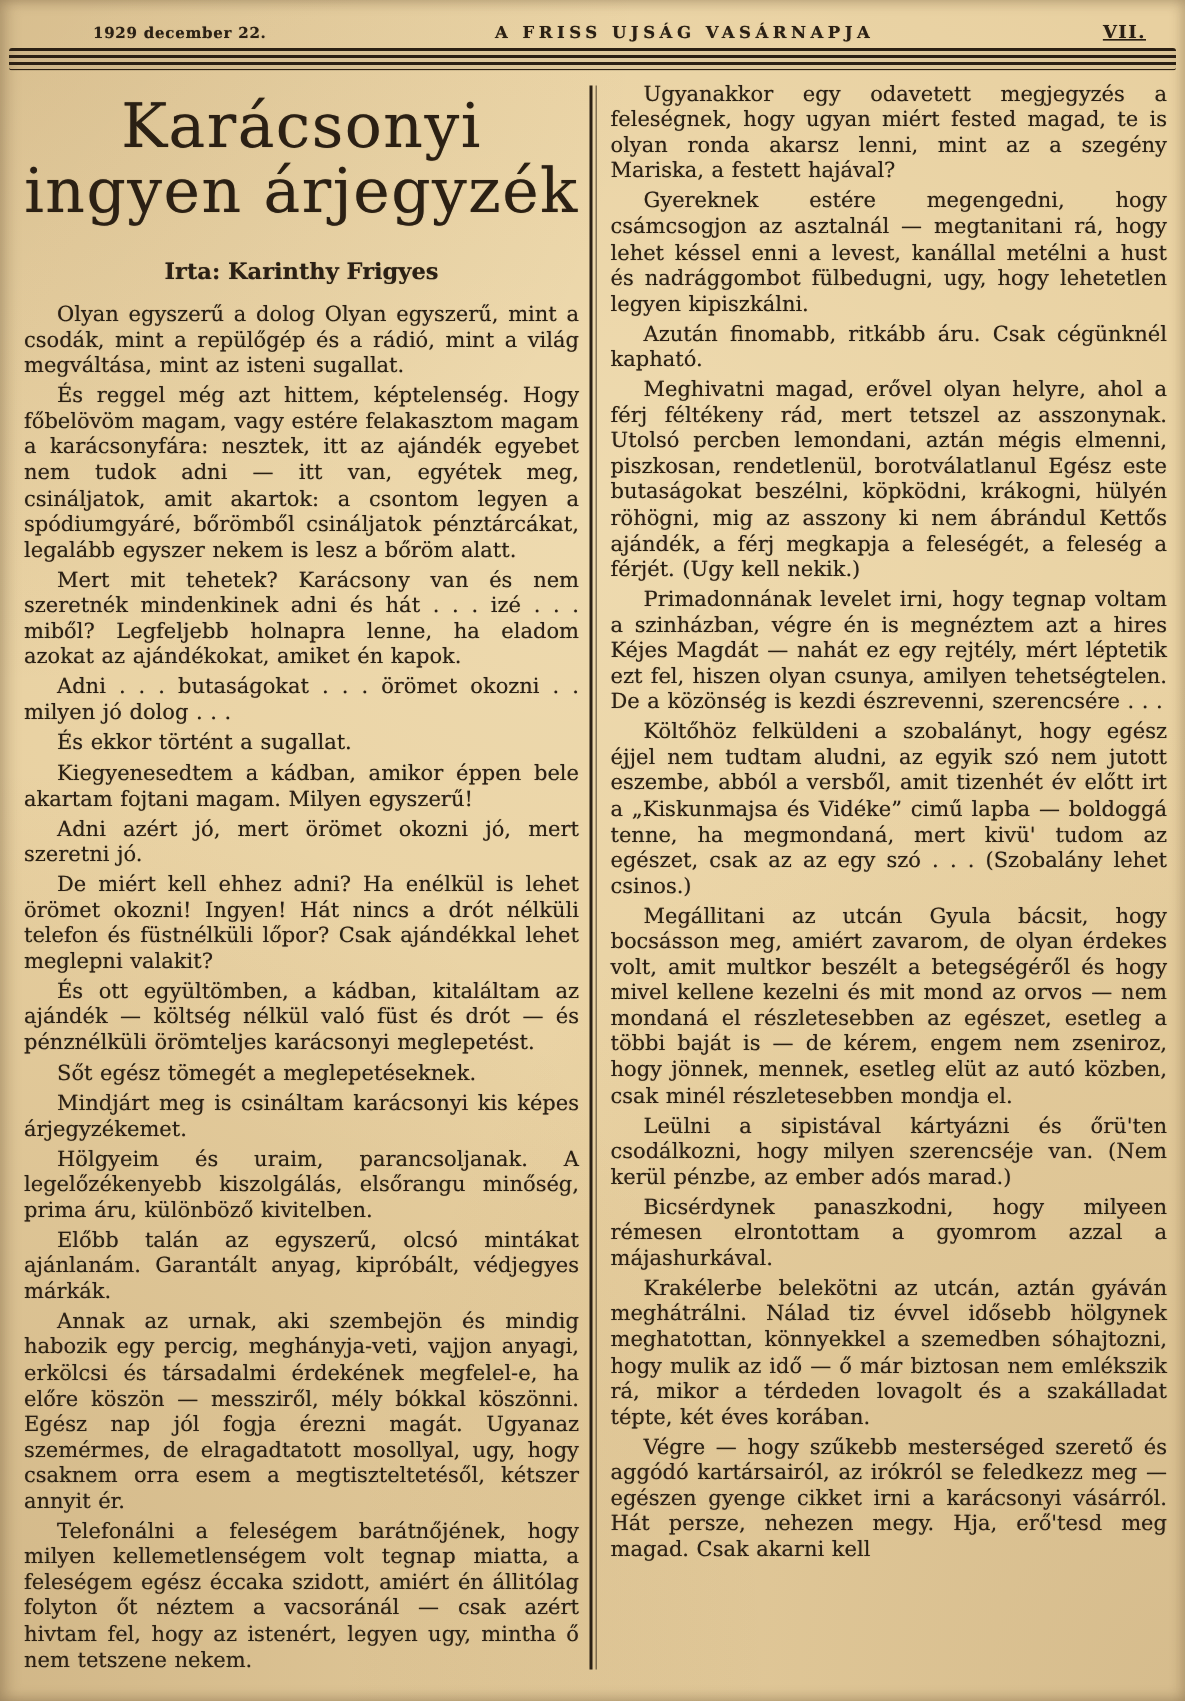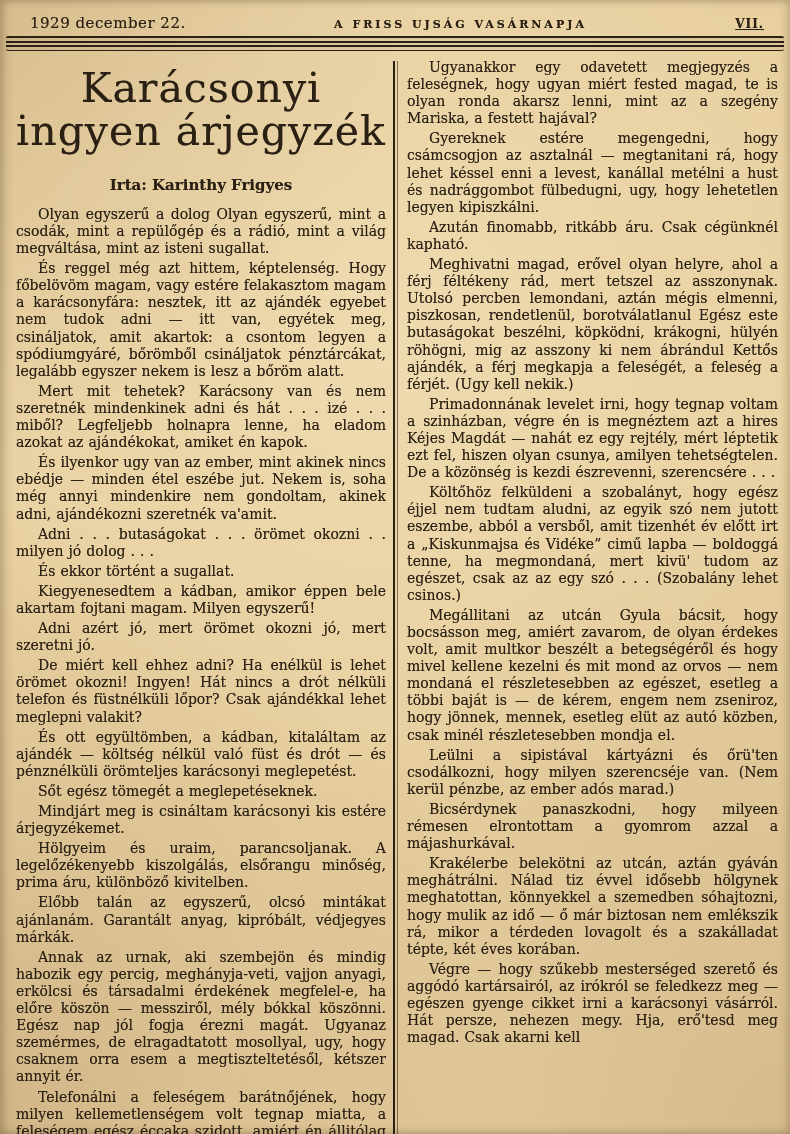--- a/index.html
+++ b/index.html
@@ -18,21 +18,21 @@
       radial-gradient(120% 90% at 0% 0%, rgba(118,82,38,0.14), rgba(118,82,38,0) 45%),
       #e8d0a0;
     text-shadow: 0 0 0.6px rgba(43,32,20,0.55);
     box-shadow: inset 4px 0 10px rgba(60,40,15,0.25), inset -3px 0 8px rgba(60,40,15,0.18);
   }
   
   .header {
     display:flex; align-items:baseline; justify-content:space-between;
     padding:14px 26px 0 30px;
   }
-  .date { font-size:15px; font-weight:normal; letter-spacing:0.5px; }
+  .date { font-size:10px; font-weight:bold; letter-spacing:0.5px;margin-left:32px; }
   .masthead { font-size:11px; font-weight:bold; letter-spacing:3px; }
   .pagenum { font-size:12px; font-weight:bold; letter-spacing:1px;text-decoration:underline; }
   .header-rule {
     height:14px; margin:4px 6px 0 6px;
     background: repeating-linear-gradient(to bottom, #2b2014 0 2px, rgba(43,32,20,0.06) 2px 4.7px);
     border-bottom:1px solid #2b2014;
     border-radius:2px;
   }
   
   .content { display:flex; padding:6px 10px 0 16px; box-sizing:border-box; }
@@ -74,29 +74,28 @@
     <div class="col-left">
       <h1 class="title">
         <span>Karácsonyi</span><br>
         <span>ingyen árjegyzék</span>
       </h1>
       <div class="byline">Irta: Karinthy Frigyes</div>
       <div>
           <p class="para">Olyan egyszerű a dolog Olyan egyszerű, mint a csodák, mint a repülőgép és a rádió, mint a világ megváltása, mint az isteni sugallat.</p>
           <p class="para">És reggel még azt hittem, képtelenség. Hogy főbelövöm magam, vagy estére felakasztom magam a karácsonyfára: nesztek, itt az ajándék egyebet nem tudok adni — itt van, egyétek meg, csináljatok, amit akartok: a csontom legyen a spódiumgyáré, bőrömből csináljatok pénztárcákat, legalább egyszer nekem is lesz a bőröm alatt.</p>
           <p class="para">Mert mit tehetek? Karácsony van és nem szeretnék mindenkinek adni és hát . . . izé . . . miből? Legfeljebb holnapra lenne, ha eladom azokat az ajándékokat, amiket én kapok.</p>
-          <p class="para">És ilyenkor ugy van az ember, mint akinek nincs ebédje — minden étel eszébe jut. Nekem is, soha még annyi mindenkire nem gondoltam, akinek adni, ajándékozni szeretnék va'amit.</p>
           <p class="para">Adni . . . butaságokat . . . örömet okozni . . milyen jó dolog . . .</p>
           <p class="para">És ekkor történt a sugallat.</p>
           <p class="para">Kiegyenesedtem a kádban, amikor éppen bele akartam fojtani magam. Milyen egyszerű!</p>
           <p class="para">Adni azért jó, mert örömet okozni jó, mert szeretni jó.</p>
           <p class="para">De miért kell ehhez adni? Ha enélkül is lehet örömet okozni! Ingyen! Hát nincs a drót nélküli telefon és füstnélküli lőpor? Csak ajándékkal lehet meglepni valakit?</p>
           <p class="para">És ott együltömben, a kádban, kitaláltam az ajándék — költség nélkül való füst és drót — és pénznélküli örömteljes karácsonyi meglepetést.</p>
           <p class="para">Sőt egész tömegét a meglepetéseknek.</p>
-          <p class="para">Mindjárt meg is csináltam karácsonyi kis estére árjegyzékemet.</p>
+          <p class="para">Mindjárt meg is csináltam karácsonyi kis képes árjegyzékemet.</p>
           <p class="para">Hölgyeim és uraim, parancsoljanak. A legelőzékenyebb kiszolgálás, elsőrangu minőség, prima áru, különböző kivitelben.</p>
           <p class="para">Előbb talán az egyszerű, olcsó mintákat ajánlanám. Garantált anyag, kipróbált, védjegyes márkák.</p>
           <p class="para">Annak az urnak, aki szembejön és mindig habozik egy percig, meghányja-veti, vajjon anyagi, erkölcsi és társadalmi érdekének megfelel-e, ha előre köszön — messziről, mély bókkal köszönni. Egész nap jól fogja érezni magát. Ugyanaz szemérmes, de elragadtatott mosollyal, ugy, hogy csaknem orra esem a megtiszteltetésől, kétszer annyit ér.</p>
           <p class="para">Telefonálni a feleségem barátnőjének, hogy milyen kellemetlenségem volt tegnap miatta, a feleségem egész éccaka szidott, amiért én állitólag folyton őt néztem a vacsoránál — csak azért hivtam fel, hogy az istenért, legyen ugy, mintha ő nem tetszene nekem.</p>
         </div>
 
     </div>
 
     <div class="vrule"></div>
 

